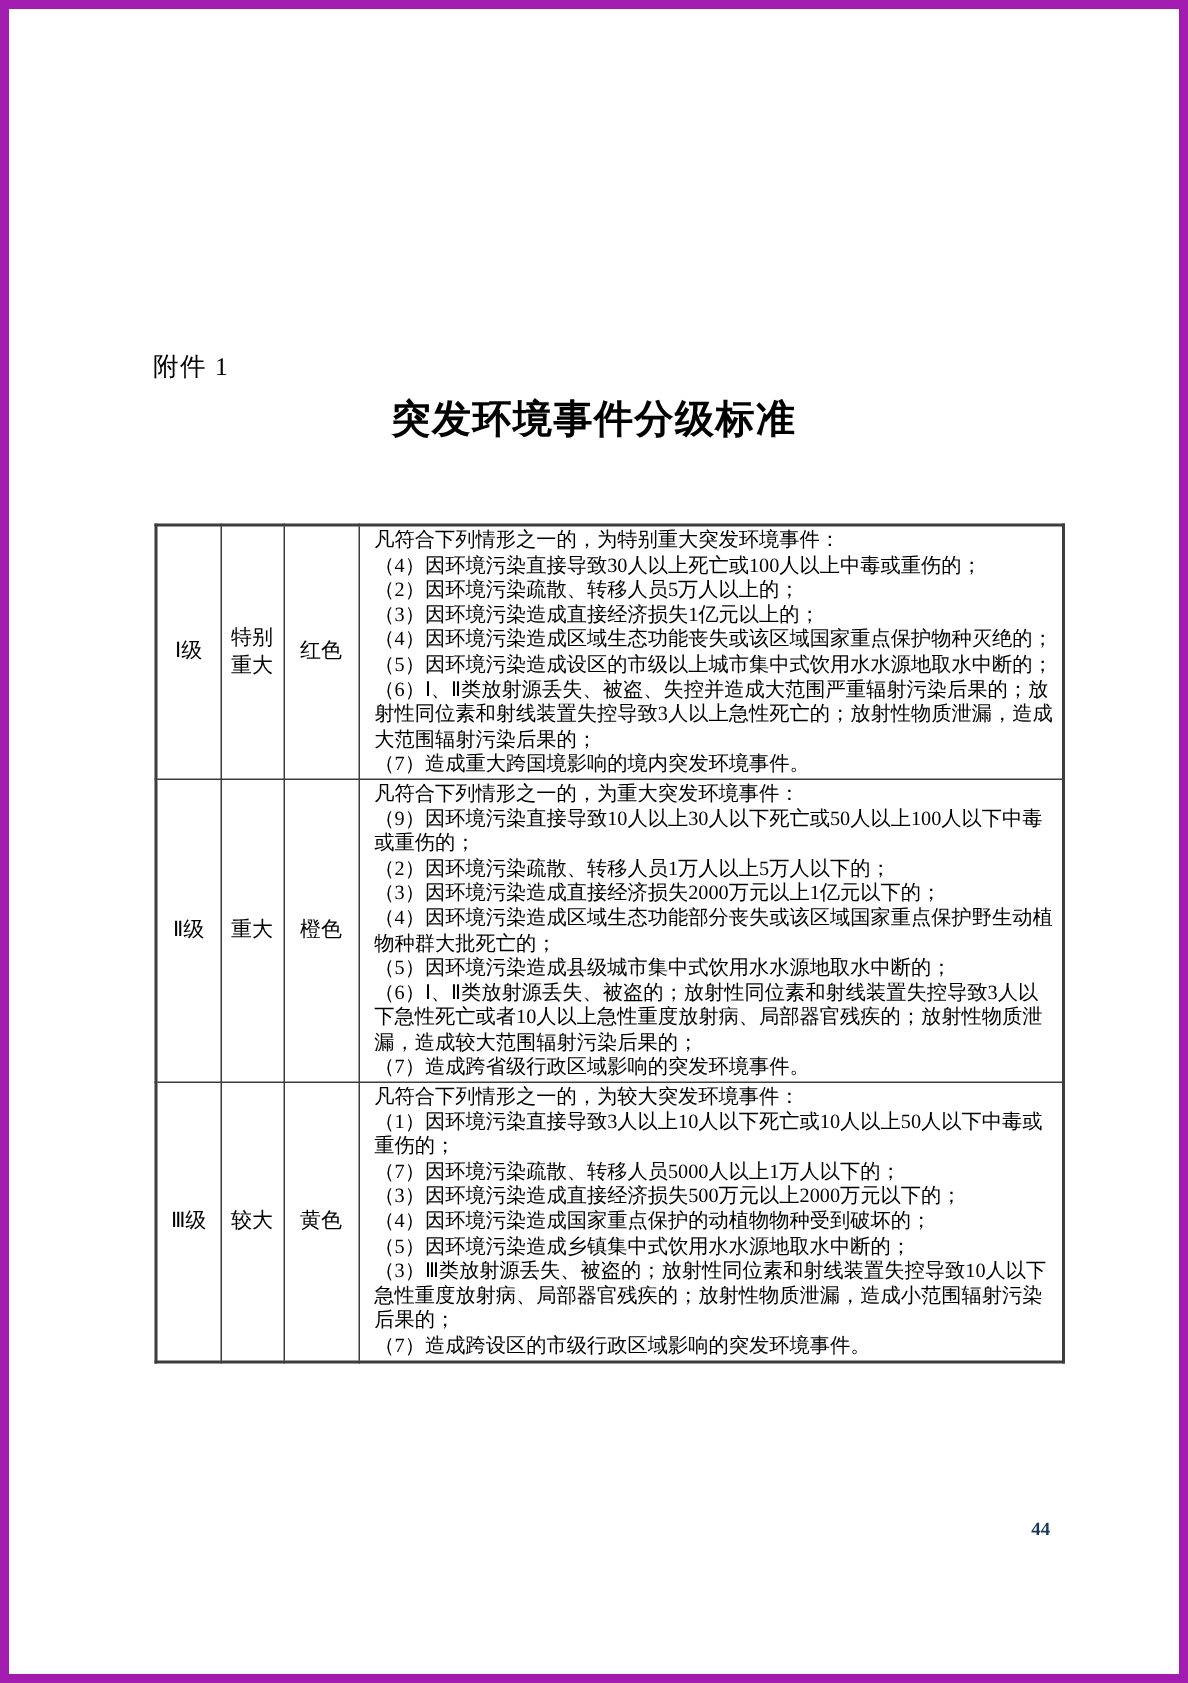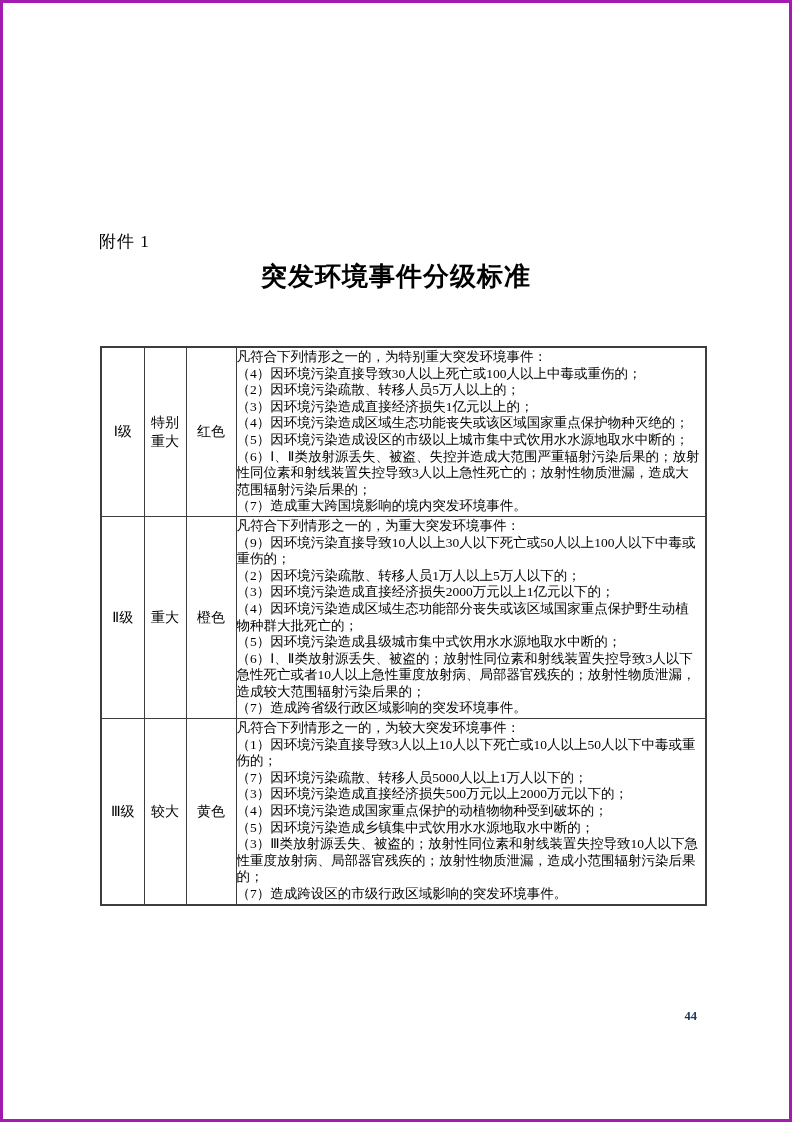--- a/index.html
+++ b/index.html
@@ -2,21 +2,21 @@
 <html><head>
 <meta charset="utf-8">
 <style>
   html, body { margin: 0; padding: 0; background: #ffffff; }
   .page {
     position: relative;
     width: 792px;
     height: 1122px;
     background: #ffffff;
     box-sizing: border-box;
-    border: 3px solid #a21caf;
+    border: 6px solid #a21caf;
     font-family: "Liberation Serif", serif;
     color: #000000;
     overflow: hidden;
   }
   .attachment-label {
     position: absolute;
     left: 96px;
     top: 227px;
     font-size: 17px;
     letter-spacing: 1px;
@@ -61,21 +61,21 @@
     text-align: center;
     vertical-align: middle;
     font-size: 14px;
     line-height: 19px;
     padding: 1px 2px;
   }
   .cell-criteria {
     vertical-align: top;
     font-size: 13.5px;
     line-height: 16.6px;
-    padding: 1px 3px 1px 0;
+    padding: 1px 3px 1px 10px;
     text-align: left;
   }
   .criteria-item, .criteria-intro { margin: 0; }
   .page-number {
     position: absolute;
     left: 650px;
     top: 1006px;
     width: 44px;
     text-align: right;
     font-size: 12.5px;

